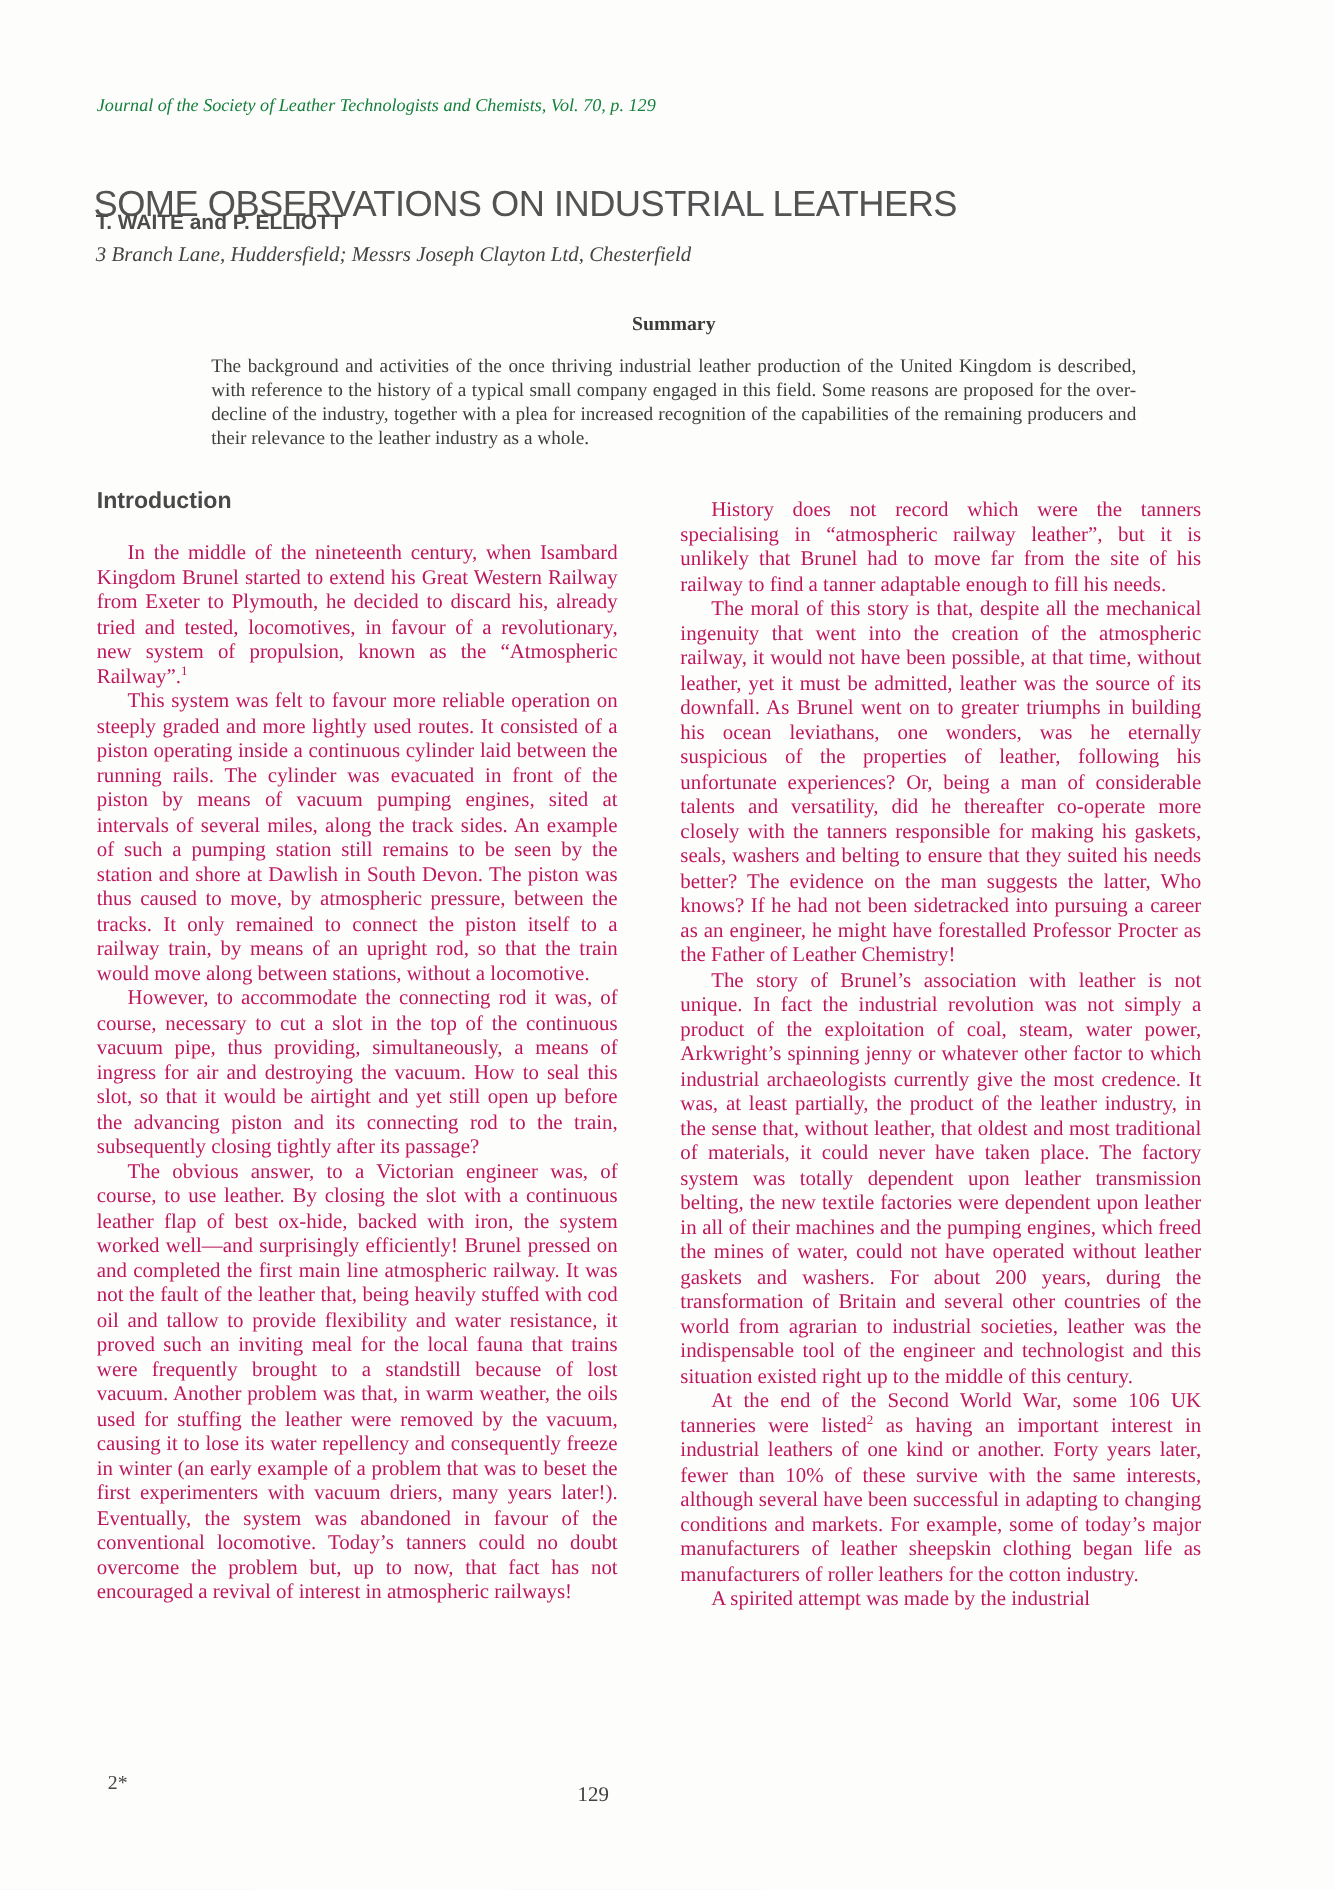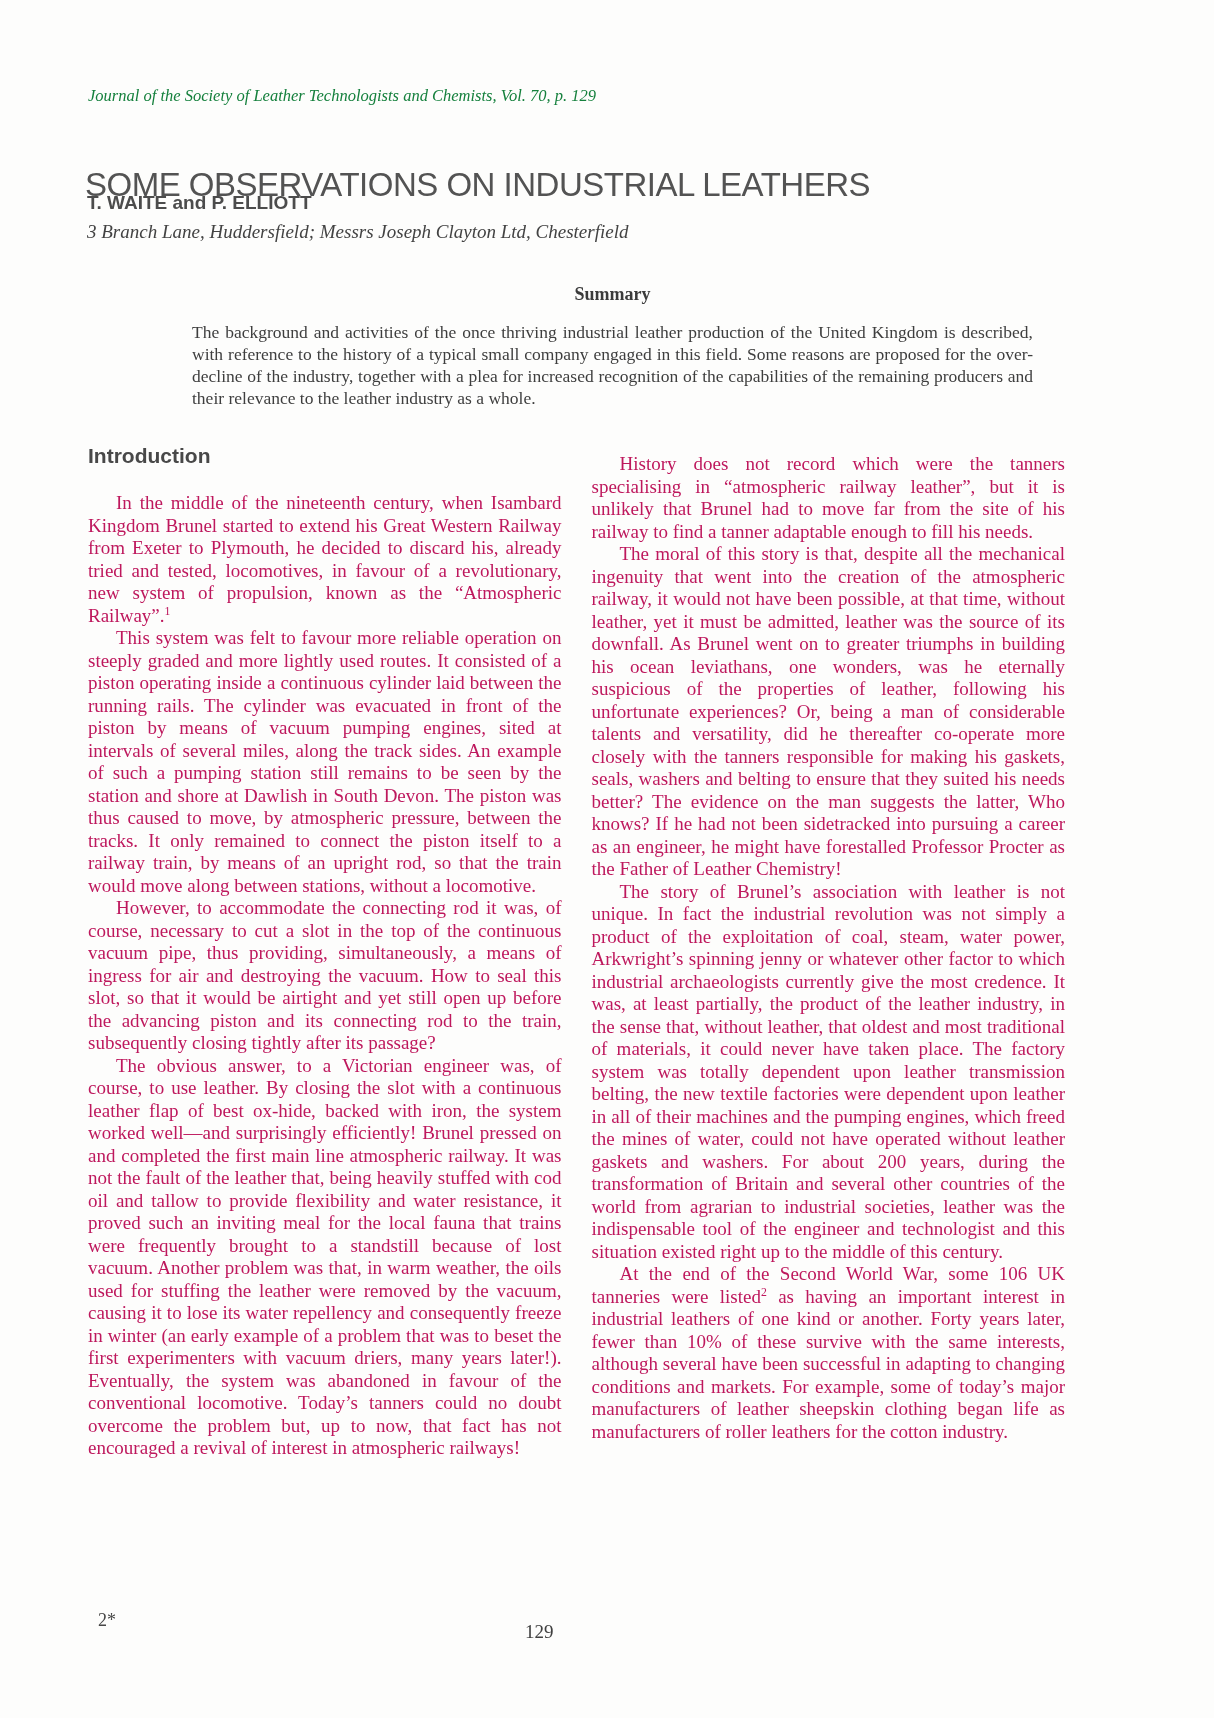--- a/index.html
+++ b/index.html
@@ -74,21 +74,21 @@
     text-align: justify;
     color: #3e3e3e;
     margin: 16px;
   }
   .columns {
     position: absolute;
     left: 88px;
     top: 444px;
     width: 1022px;
     display: flex;
-    gap: 30px;
+    gap: 57px;
   }
   .col { width: 473.5px; }
   .section-heading {
     font-family: "Liberation Sans", sans-serif;
     font-weight: bold;
     font-size: 21px;
     color: #484848;
     margin: 0 0 24px 0;
   }
   .col-right { padding-top: 9px; }
@@ -154,20 +154,21 @@
 
     <div class="col col-right">
       <p class="body-para">History does not record which were the tanners specialising in “atmospheric railway leather”, but it is unlikely that Brunel had to move far from the site of his railway to find a tanner adaptable enough to fill his needs.</p>
 
       <p class="body-para">The moral of this story is that, despite all the mechanical ingenuity that went into the creation of the atmospheric railway, it would not have been possible, at that time, without leather, yet it must be admitted, leather was the source of its downfall. As Brunel went on to greater triumphs in building his ocean leviathans, one wonders, was he eternally suspicious of the properties of leather, following his unfortunate experiences? Or, being a man of considerable talents and versatility, did he thereafter co-operate more closely with the tanners responsible for making his gaskets, seals, washers and belting to ensure that they suited his needs better? The evidence on the man suggests the latter, Who knows? If he had not been sidetracked into pursuing a career as an engineer, he might have forestalled Professor Procter as the Father of Leather Chemistry!</p>
 
       <p class="body-para">The story of Brunel’s association with leather is not unique. In fact the industrial revolution was not simply a product of the exploitation of coal, steam, water power, Arkwright’s spinning jenny or whatever other factor to which industrial archaeologists currently give the most credence. It was, at least partially, the product of the leather industry, in the sense that, without leather, that oldest and most traditional of materials, it could never have taken place. The factory system was totally dependent upon leather transmission belting, the new textile factories were dependent upon leather in all of their machines and the pumping engines, which freed the mines of water, could not have operated without leather gaskets and washers. For about 200 years, during the transformation of Britain and several other countries of the world from agrarian to industrial societies, leather was the indispensable tool of the engineer and technologist and this situation existed right up to the middle of this century.</p>
 
       <p class="body-para"><span>At the end of the Second World War, some 106 UK tanneries were listed</span><sup>2</sup><span> as having an important interest in industrial leathers of one kind or another. Forty years later, fewer than 10% of these survive with the same interests, although several have been successful in adapting to changing conditions and markets. For example, some of today’s major manufacturers of leather sheepskin clothing began life as manufacturers of roller leathers for the cotton industry.</span></p>
 
+      <p class="body-para">A spirited attempt was made by the industrial</p>
     </div>
 
   </div>
 
   <div class="footnote-mark">2*</div>
 
   <div class="page-number">129</div>
 
 </div>
 

